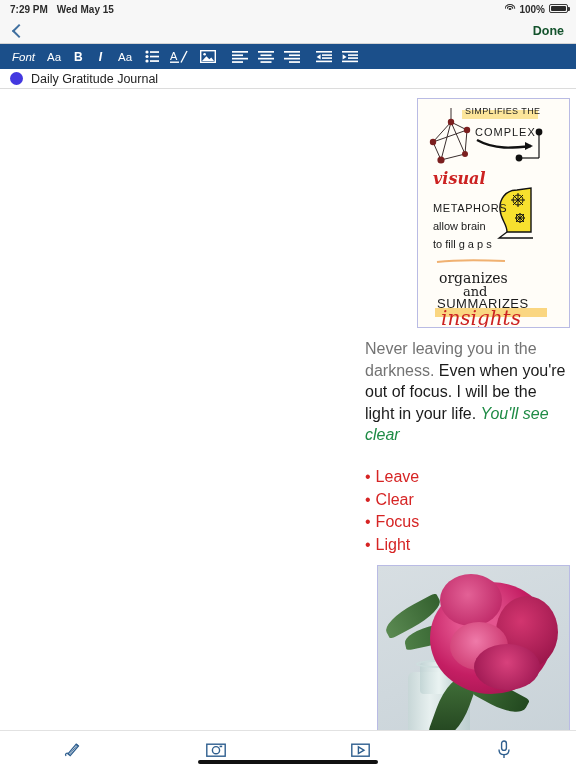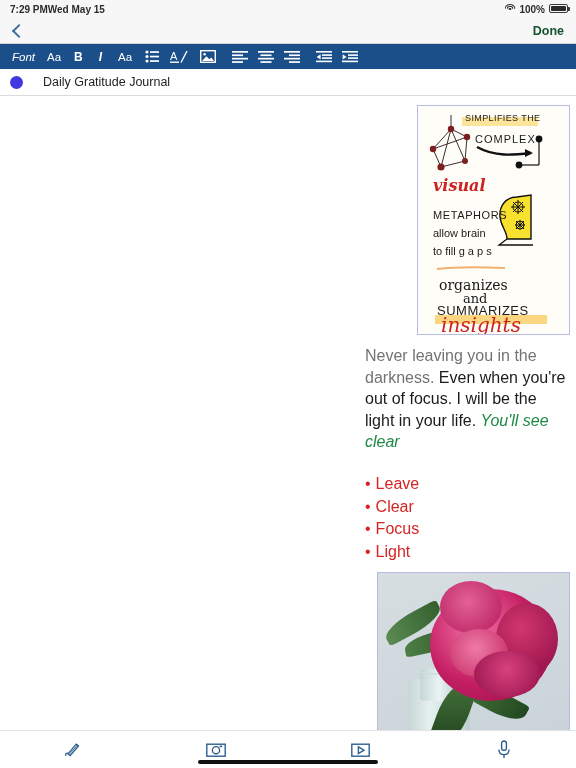--- a/index.html
+++ b/index.html
@@ -13,21 +13,21 @@
   }
 
   
   .statusbar{
     height:18px; background:#f7f7f7;
     display:flex; align-items:center;
     padding:0 8px 0 10px;
     font-size:10px; font-weight:bold; color:#2b2b2b;
     border-bottom:0;
   }
-  .sb-left{ display:flex; align-items:center; }
+  .sb-left{ display:flex; align-items:center; gap:9px; }
   .sb-right{ margin-left:auto; display:flex; align-items:flex-start; gap:4px; }
   .wifi-icon{ display:inline-block; width:11px; height:9px; position:relative; }
   .wifi-icon i{
     position:absolute; border:1.3px solid #2b2b2b; border-bottom:0;
     border-radius:50% 50% 0 0 / 100% 100% 0 0; left:50%; transform:translateX(-50%);
   }
   .wifi-icon i:nth-child(1){ width:11px; height:5px; top:0; }
   .wifi-icon i:nth-child(2){ width:7px; height:3.5px; top:2.3px; }
   .wifi-icon i:nth-child(3){ width:3px; height:2px; top:4.6px; background:#2b2b2b; border-radius:50%; border:0; }
   .battery{ width:19px; height:9px; border:1px solid #3a3a3a; border-radius:2px; position:relative; }
@@ -65,21 +65,21 @@
   .fmt-btn.font{ font-style:italic; font-size:11.5px; padding-right:7px; }
   .fmt-btn.aa{ font-size:11.5px; }
   .fmt-btn.bold{ font-weight:bold; font-size:12px; padding:0 8px; }
   .fmt-btn.ital{ font-style:italic; font-weight:bold; font-size:12px; padding:0 8px; }
   .fmt-btn.aa2{ font-size:11.5px; padding:0 8px; }
   .fmt-gap{ width:6px; }
   svg.ic{ display:block; }
 
   
   .doc-title-row{
-    height:27px; display:flex; align-items:center; gap:20px;
+    height:20px; display:flex; align-items:center; gap:8px;
     padding-left:10px; background:#ffffff;
     border-bottom:1px solid #dcdcdc;
   }
   .doc-bullet{ width:13px; height:13px; border-radius:50%; background:#4338e0; flex:none; }
   .doc-title{ font-size:12.5px; color:#232323; }
 
   
   .content{ position:relative; background:#fff; }
 
   .row-top{ display:flex; padding:9px 6px 0 6px; gap:8px; align-items:flex-end;flex-direction:column; }

